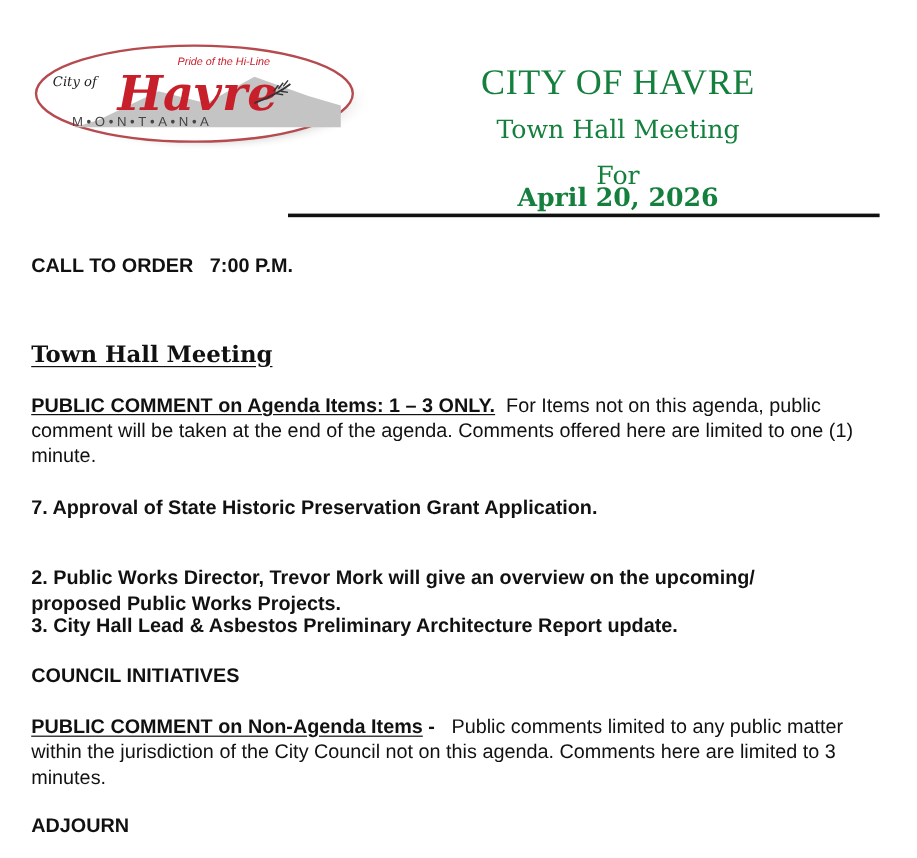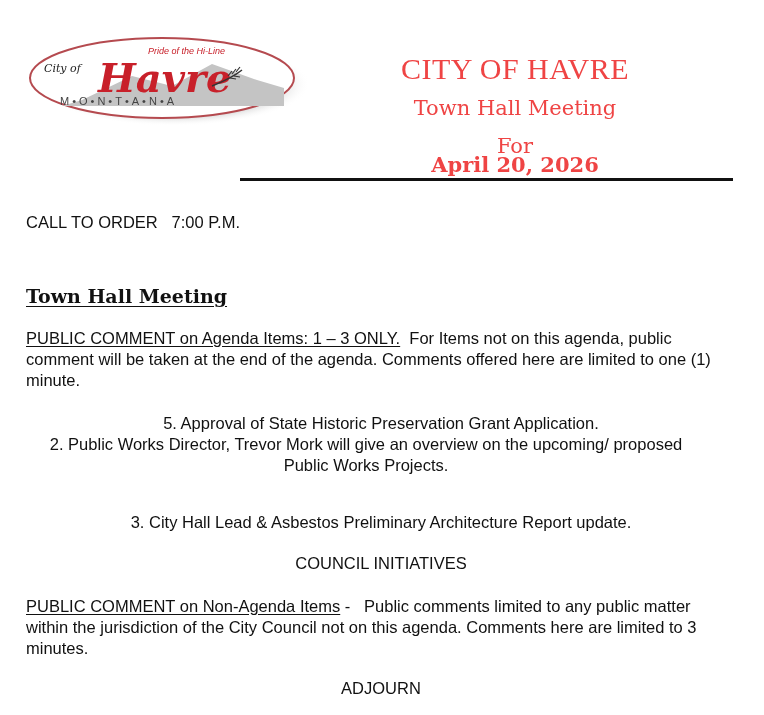--- a/index.html
+++ b/index.html
@@ -4,39 +4,39 @@
 <style>
   html, body { margin: 0; padding: 0; background: #ffffff; }
   body { width: 764px; height: 715px; position: relative; overflow: hidden; color: #111; }
   .abs { position: absolute; }
 
   
   .logo { left: 22px; top: 28px; width: 290px; height: 100px; }
   .logo svg { width: 100%; height: 100%; }
 
   
-  .hdr { font-family: "DejaVu Serif", "Liberation Serif", serif; text-align: center; color: #ef4444; }
+  .hdr { font-family: "DejaVu Serif", "Liberation Serif", serif; text-align: center; color: #15803d; }
   .hdr-title { left: 360px; width: 310px; top: 52px; font-size: 30px; letter-spacing: 0.5px; font-family: "Liberation Serif", serif; }
   .hdr-sub { left: 360px; width: 310px; font-size: 21px; font-family: "DejaVu Serif", serif; }
   .hdr-sub1 { top: 96px; }
   .hdr-sub2 { top: 124px; margin-top: 10px; }
   .hdr-sub3 { top: 152px; font-weight: bold; }
   .hdr-rule { left: 240px; top: 178px; width: 493px; height: 3px; background: #111; }
 
   .sans { font-family: "Liberation Sans", sans-serif; font-size: 16.5px; line-height: 21px; }
-  .b { font-weight: normal; text-align: center; }
+  .b { font-weight: bold; }
   .u { text-decoration: underline; text-underline-offset: 2px; }
 
   .call { left: 26px; top: 212px; }
   .section-h { left: 26px; top: 285px; font-family: "DejaVu Serif", serif; font-weight: bold; font-size: 19px; text-decoration: underline; text-underline-offset: 3px; }
 
   .para { left: 26px; width: 710px; }
   .p1 { top: 328px; }
   .item1 { top: 413px; }
-  .item2 { top: 434px; }
+  .item2 { top: 472px; }
   .item3 { top: 512px; }
   .council { top: 553px; }
   .p2 { top: 596px; }
   .adjourn { top: 678px; }
 </style>
 </head>
 <body>
 
 <div class="abs logo">
   <svg viewBox="0 0 290 100">
@@ -66,21 +66,21 @@
 
 <div class="abs sans b call" style="white-space: pre;">CALL TO ORDER   7:00 P.M.</div>
 
 <div class="abs section-h">Town Hall Meeting</div>
 
 <div class="abs sans para p1">
   <span class="b u">PUBLIC COMMENT on Agenda Items: 1 – 3 ONLY.</span>&nbsp;
   <span>For Items not on this agenda, public comment will be taken at the end of the agenda. Comments offered here are limited to one (1) minute.</span>
 </div>
 
-<div class="abs sans b para item1">5. Approval of State Historic Preservation Grant Application.</div>
+<div class="abs sans b para item1">7. Approval of State Historic Preservation Grant Application.</div>
 <div class="abs sans b para item2" style="width: 680px;">2. Public Works Director, Trevor Mork will give an overview on the upcoming/ proposed Public Works Projects.</div>
 <div class="abs sans b para item3">3. City Hall Lead &amp; Asbestos Preliminary Architecture Report update.</div>
 
 <div class="abs sans b para council">COUNCIL INITIATIVES</div>
 
 <div class="abs sans para p2">
   <span class="b u">PUBLIC COMMENT on Non-Agenda Items</span><span class="b"> -</span>&nbsp;&nbsp;
   <span>Public comments limited to any public matter within the jurisdiction of the City Council not on this agenda. Comments here are limited to 3 minutes.</span>
 </div>
 

